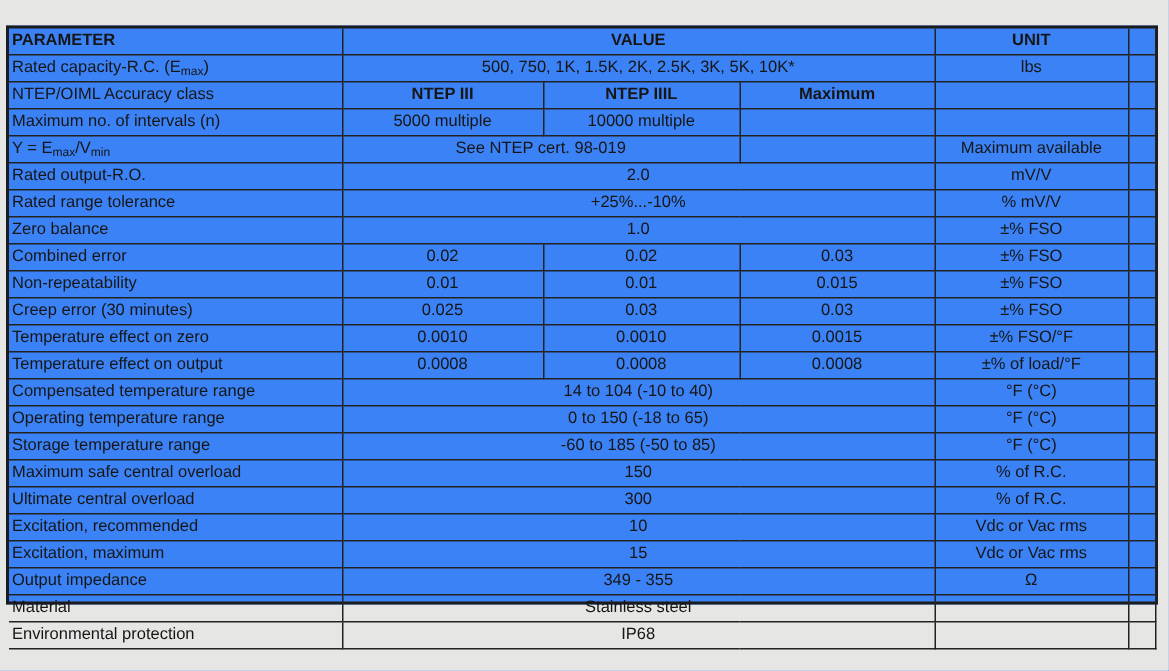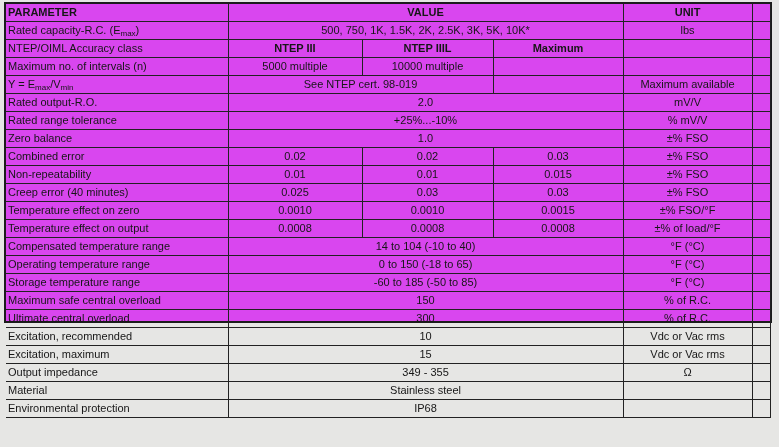--- a/index.html
+++ b/index.html
@@ -12,25 +12,25 @@
   }
   .sheet {
     position: relative;
     width: 779px;
     height: 447px;
     background: #e6e6e4;
   }
   .table-frame {
     position: absolute;
     left: 4px;
-    top: 2px;
+    top: 17px;
     width: 768px;
-    height: 321px;
+    height: 386px;
     border: 2px solid #1c1c1c;
-    background: #d946ef;
+    background: #3b82f6;
     box-sizing: border-box;
   }
   table.spec {
     border-collapse: collapse;
     table-layout: fixed;
     width: 100%;
     height: 100%;
   }
   table.spec td {
     border: 1px solid #222222;
@@ -149,21 +149,21 @@
         <tr>
           <td class="p">Non-repeatability</td>
           <td class="v">0.01</td>
           <td class="v">0.01</td>
           <td class="v">0.015</td>
           <td class="u">±% FSO</td>
           <td class="strip"></td>
         </tr>
 
         <tr>
-          <td class="p">Creep error (40 minutes)</td>
+          <td class="p">Creep error (30 minutes)</td>
           <td class="v">0.025</td>
           <td class="v">0.03</td>
           <td class="v">0.03</td>
           <td class="u">±% FSO</td>
           <td class="strip"></td>
         </tr>
 
         <tr>
           <td class="p">Temperature effect on zero</td>
           <td class="v">0.0010</td>

